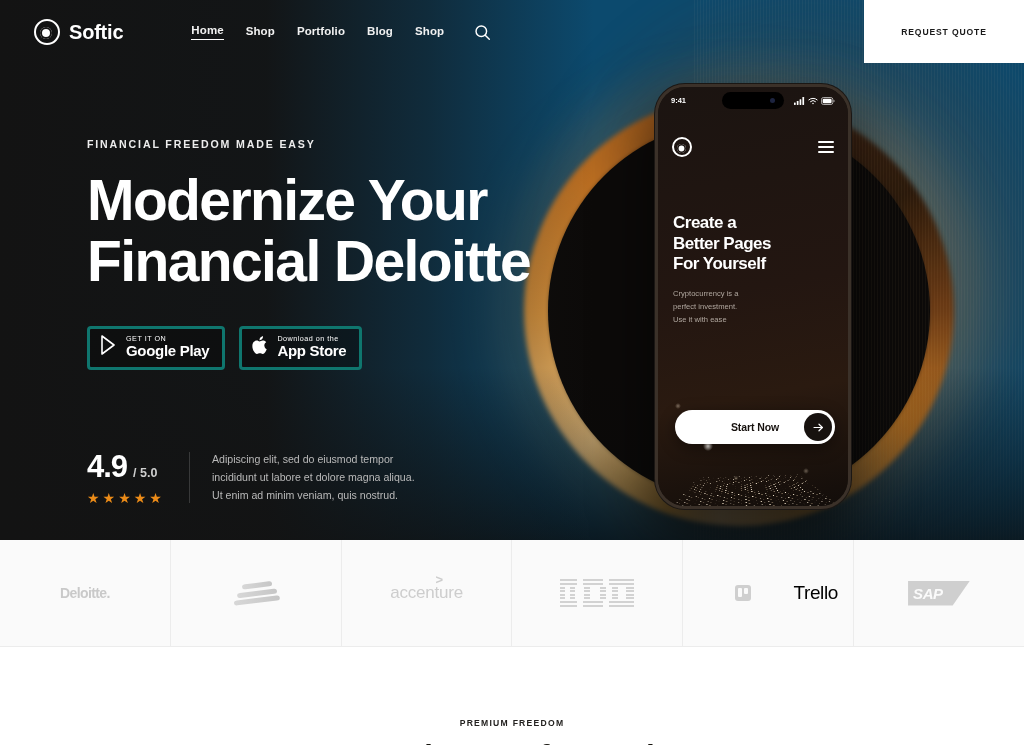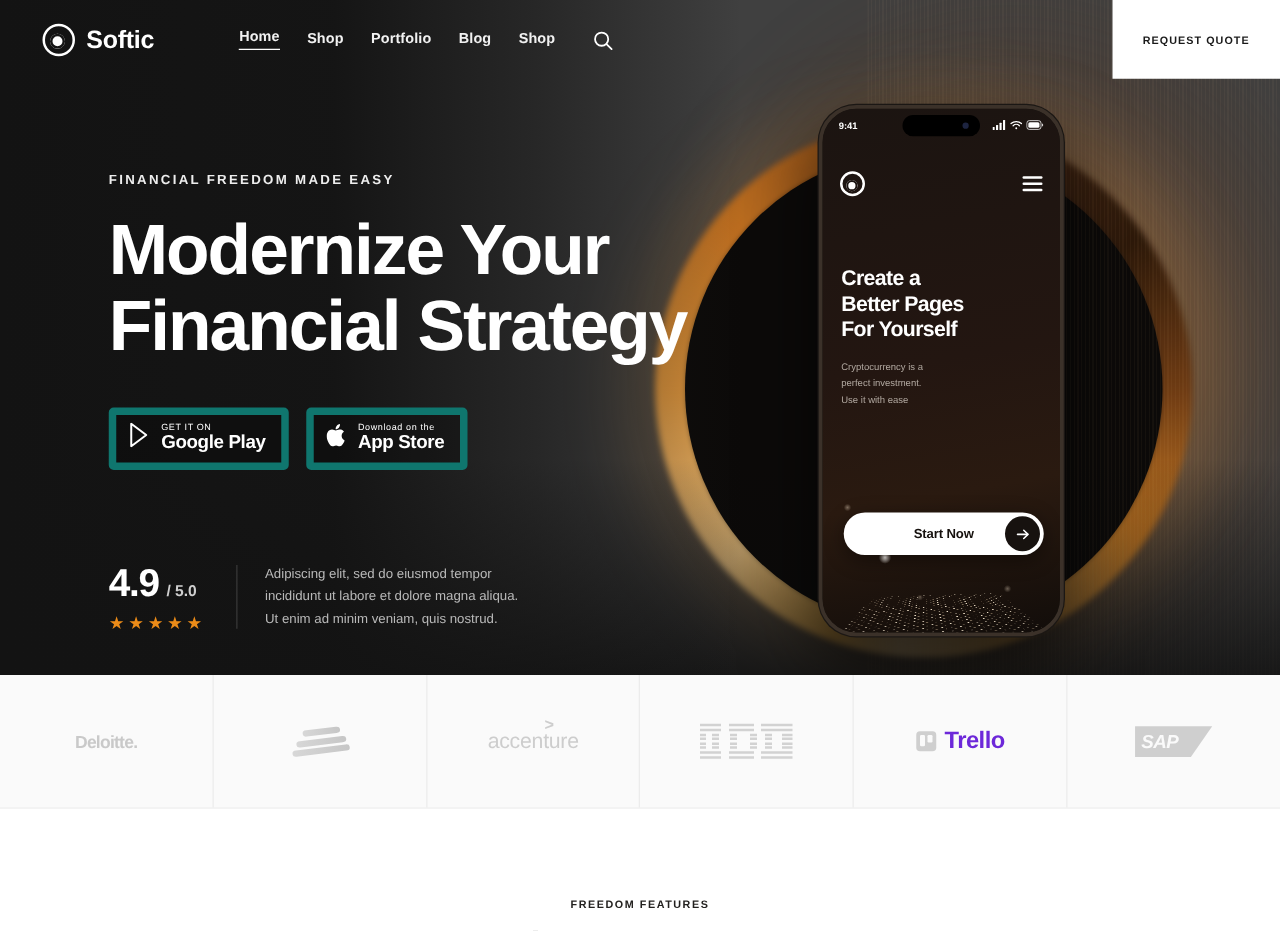--- a/index.html
+++ b/index.html
@@ -9,21 +9,21 @@
     background:#f7f7f7;
     color:#fff;
     -webkit-font-smoothing:antialiased;
   }
 
   
   .hero {
     position:relative;
     width:1024px;
     height:540px;
-    background:#404040;
+    background:#0c4a6e;
     overflow:hidden;
   }
   
   .hero-wash {
     position:absolute; left:430px; top:-130px;
     width:760px; height:800px;
     background:radial-gradient(closest-side at 50% 50%,
       rgba(255,150,40,0.30) 0%,
       rgba(190,95,25,0.22) 35%,
       rgba(90,45,15,0.14) 58%,
@@ -103,21 +103,21 @@
     font-size:11.5px; font-weight:bold; color:#f1f1f1;
     text-decoration:none; letter-spacing:.1px; padding-bottom:3px;
   }
   .nav a.active { border-bottom:1.6px solid #fff; }
   .search-btn {
     margin-left:27px; width:22px; height:22px;
     display:flex; align-items:center; justify-content:center; cursor:pointer;
   }
   .quote-btn {
     position:absolute; right:0; top:0;
-    width:134px; height:63px; background:#fff;
+    width:160px; height:63px; background:#fff;
     display:flex; align-items:center; justify-content:center;
     cursor:pointer;
   }
   .quote-btn span {
     font-size:8.6px; font-weight:bold; letter-spacing:.85px; color:#1a1a1a;
   }
 
   
   .hero-copy { position:absolute; left:87px; top:138px; z-index:20; width:520px; }
   .eyebrow {
@@ -126,21 +126,21 @@
   }
   .hero-title {
     font-size:57px; line-height:1.07; font-weight:bold;
     letter-spacing:-1.6px; color:#fff;
   }
   .hero-title .l2 { display:block; }
 
   .stores { display:flex; gap:14px; margin-top:34px; }
   .store-btn {
     display:flex; align-items:center; gap:8px;
-    border:6px solid #0f766e; border-radius:4px;
+    border:3px solid #0f766e; border-radius:4px;
     padding:6px 13px 7px 10px; cursor:pointer; background:rgba(0,0,0,.25);
   }
   .store-sub { font-size:7.2px; letter-spacing:.5px; color:#fff; line-height:1.1; }
   .store-main { font-size:15px; font-weight:bold; color:#fff; line-height:1.12; letter-spacing:-.3px; }
 
   
   .rating-row {
     position:absolute; left:87px; top:450px; z-index:20;
     display:flex; align-items:flex-end;
   }
@@ -255,21 +255,21 @@
   }
   .logo-ibm i.s1 { background:repeating-linear-gradient(90deg,#d2d2d2 0 17px, rgba(0,0,0,0) 17px 23px,#d2d2d2 23px 43px, rgba(0,0,0,0) 43px 49px,#d2d2d2 49px 74px); }
   .logo-ibm i.s2 { background:repeating-linear-gradient(90deg,#d2d2d2 0 5px, rgba(0,0,0,0) 5px 10px,#d2d2d2 10px 15px,rgba(0,0,0,0) 15px 24px,#d2d2d2 24px 30px,rgba(0,0,0,0) 30px 40px,#d2d2d2 40px 46px,rgba(0,0,0,0) 46px 52px,#d2d2d2 52px 58px,rgba(0,0,0,0) 58px 66px,#d2d2d2 66px 74px); }
   .logo-trello { display:flex; align-items:center; gap:7px; }
   .trello-mark {
     width:16px; height:16px; border-radius:3px; background:#cfcfcf;
     position:relative;
   }
   .trello-mark::before { content:""; position:absolute; left:3px; top:3px; width:4px; height:9px; background:#fafafa; border-radius:1px; }
   .trello-mark::after  { content:""; position:absolute; left:9px; top:3px; width:4px; height:6px; background:#fafafa; border-radius:1px; }
-  .logo-trello span { font-size:19px; font-weight:bold; color:#6d28d9; letter-spacing:-.4px; }
+  .logo-trello span { font-size:19px; font-weight:normal; color:#000000; letter-spacing:-.4px;margin-left:36px; }
   .logo-sap {
     width:62px; height:25px; background:#cfcfcf;
     clip-path:polygon(0 0, 100% 0, 72% 100%, 0 100%);
     display:flex; align-items:center; justify-content:flex-start;
     padding-left:5px;
   }
   .logo-sap span { font-size:15px; font-weight:bold; color:#fafafa; letter-spacing:-.4px; font-style:italic; }
   .logo-boa { display:flex; flex-direction:column; gap:2.5px; transform:rotate(-7deg); }
   .logo-boa i {
     display:block; height:5px; border-radius:3px/2px;
@@ -329,21 +329,21 @@
 
     <div class="quote-btn">
       <span>REQUEST QUOTE</span>
     </div>
   </div>
 
   <div class="hero-copy">
     <div class="eyebrow">FINANCIAL FREEDOM MADE EASY</div>
     <h1 class="hero-title">
       <span class="l1">Modernize Your</span>
-      <span class="l2">Financial Strategy</span>
+      <span class="l2">Financial Deloitte</span>
     </h1>
 
     <div class="stores">
       <div class="store-btn">
         <span>
           <svg width="18" height="20" viewBox="0 0 18 20">
             <polygon points="2,1 14,10 2,19" fill="none" stroke="#fff" stroke-width="1.6" stroke-linejoin="round"></polygon>
           </svg>
         </span>
         <span>
@@ -507,15 +507,15 @@
   </div>
 
   <div class="logo-cell">
     <span class="logo-sap">
       <span>SAP</span>
     </span>
   </div>
 </div>
 
 <div class="features">
-  <div class="feat-eyebrow">FREEDOM FEATURES</div>
+  <div class="feat-eyebrow">PREMIUM FREEDOM</div>
   <div class="feat-title">Explore our featured</div>
 </div>
 
 </body></html>

